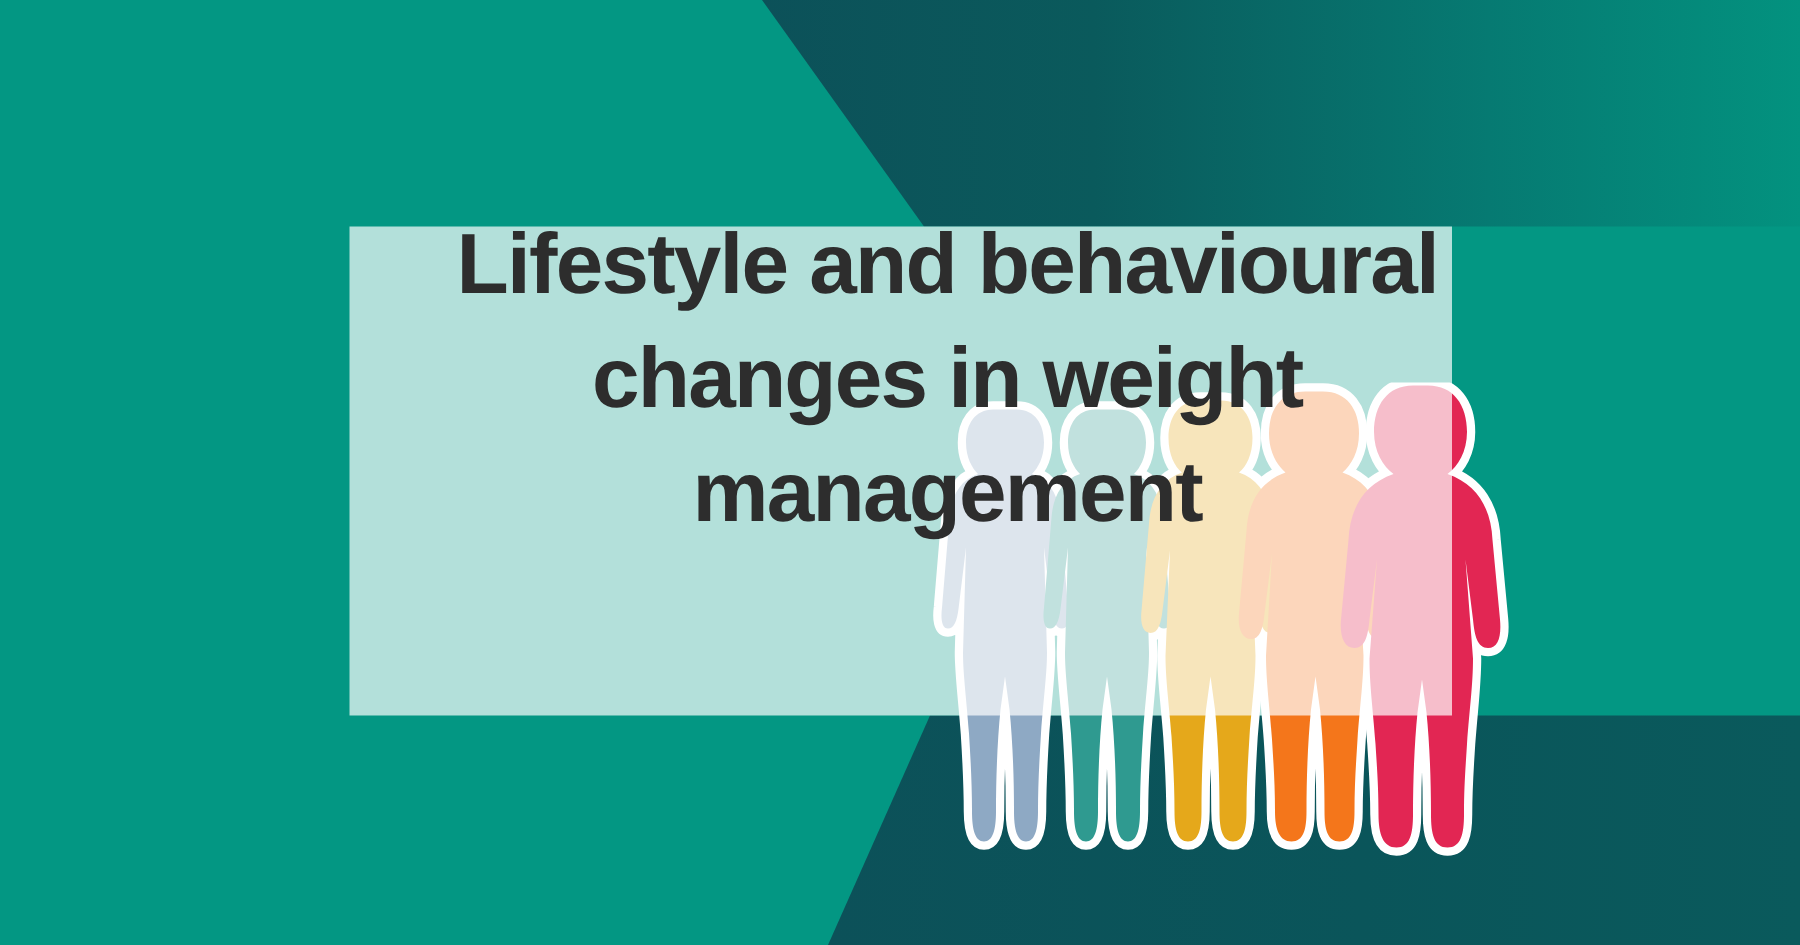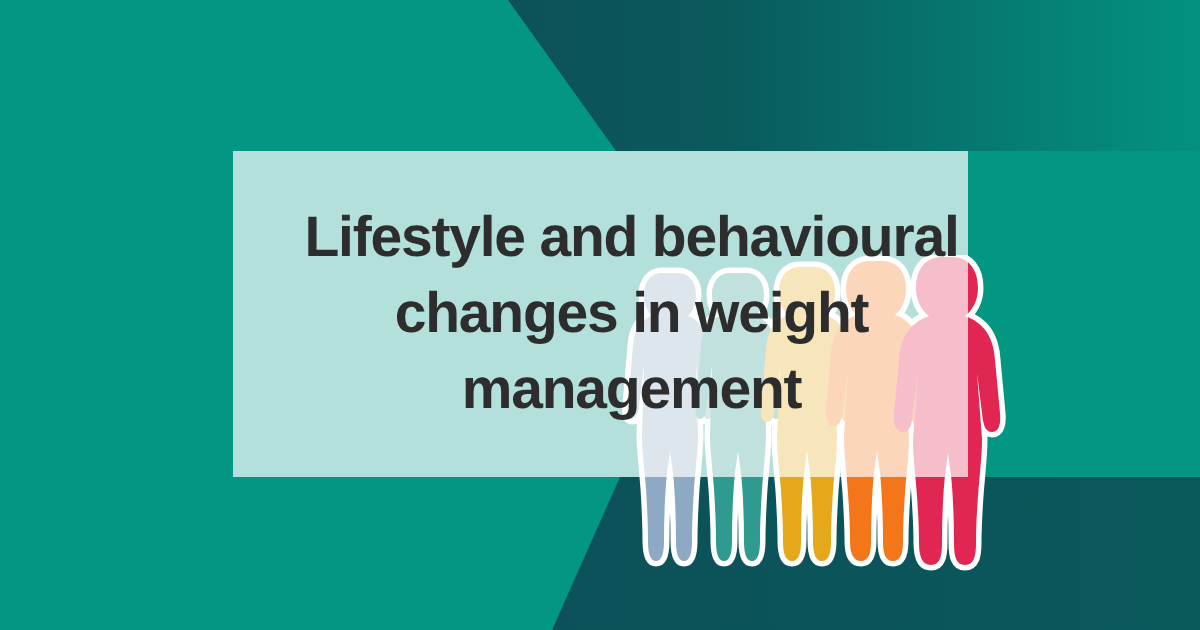--- a/index.html
+++ b/index.html
@@ -48,26 +48,26 @@
     width: 400px;
     height: 320px;
     z-index: 3;
   }
   #figures svg { display: block; width: 400px; height: 320px; }
 
   
   #title-wrap {
     position: absolute;
     left: 233px;
-    top: 151px;
+    top: 139px;
     width: 797px;
     height: 326px;
     z-index: 6;
     display: flex;
-    align-items: center;
+    align-items: flex-start;
     justify-content: center;
     pointer-events: none;
   }
   #title {
     margin: 0;
     width: 700px;
     text-align: center;
     font-family: "Liberation Sans", sans-serif;
     font-weight: bold;
     font-size: 57px;

